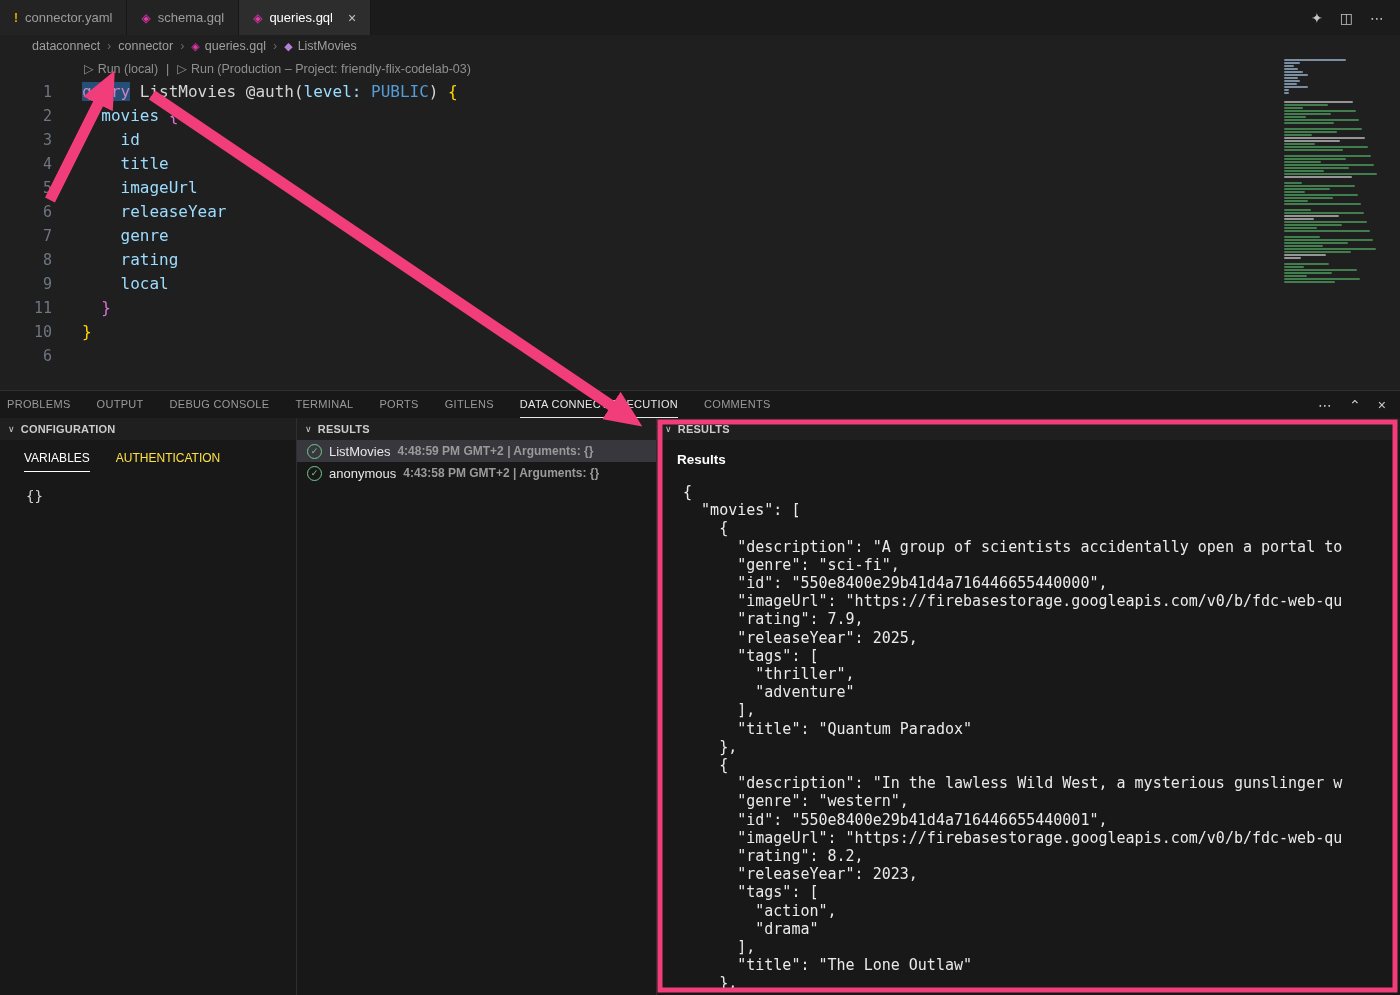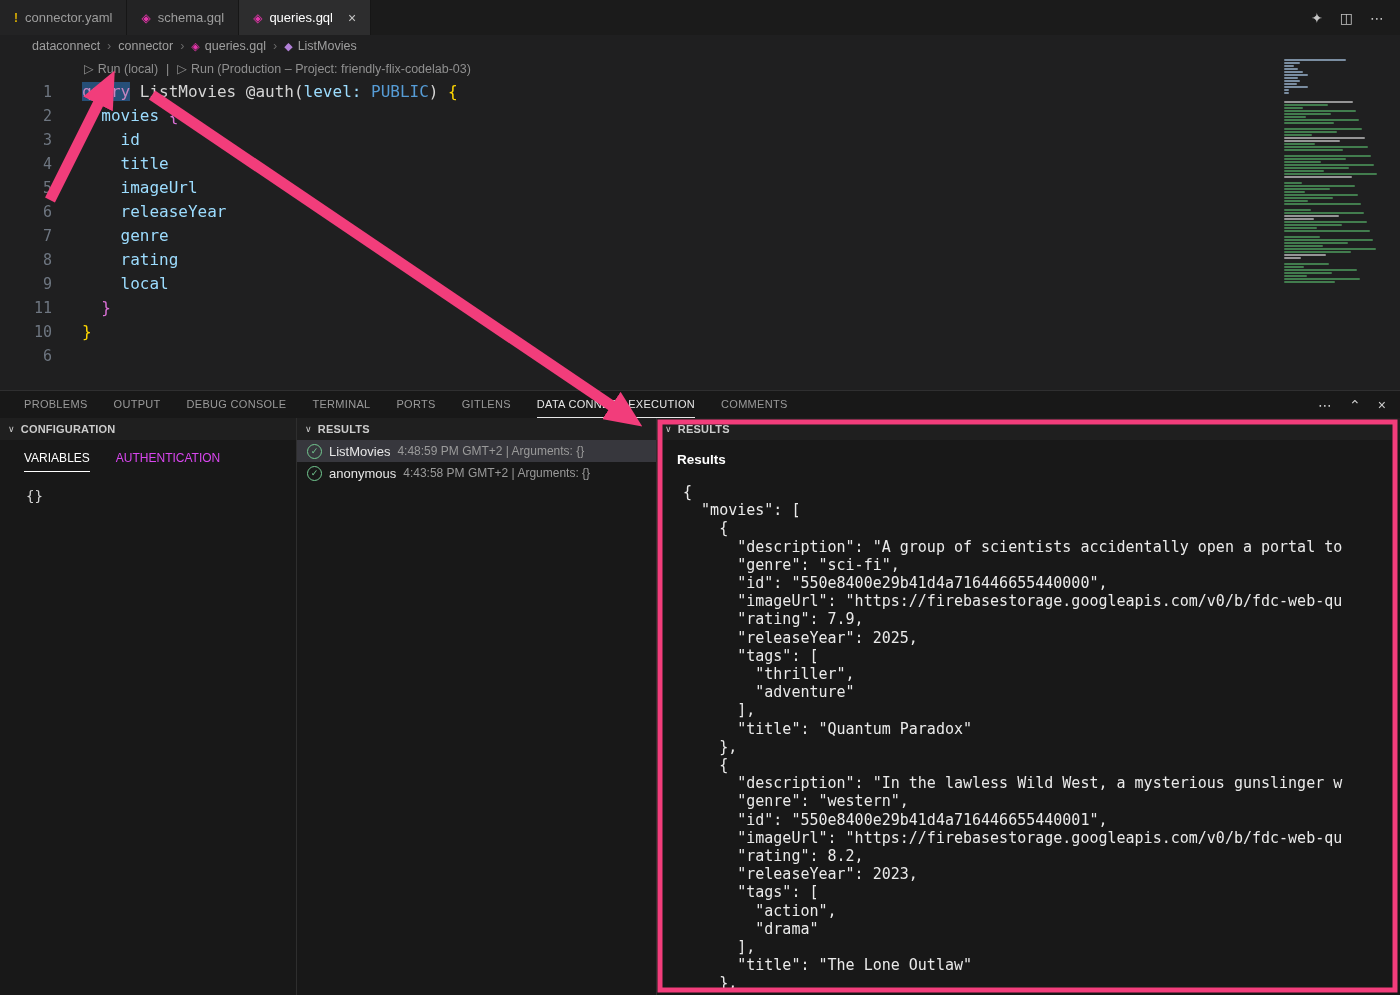--- a/index.html
+++ b/index.html
@@ -37,51 +37,51 @@
   .tk-attr{color:var(--field);margin-top:20px;}
   .tk-const{color:var(--constant);}
   .tk-b1{color:var(--bracket-outer);}
   .tk-b2{color:var(--bracket-inner);}
   .tk-sel{background:var(--selection);}
   .minimap{position:absolute;top:2px;right:3px;width:113px;}
   .mm-row{height:2px;margin-bottom:1px;border-radius:1px;opacity:.75;}
 
   
   .panel{height:605px;background:#181818;border-top:1px solid #2f2f30;display:flex;flex-direction:column;}
-  .panel-tabs{height:27px;flex:none;display:flex;align-items:stretch;padding-left:24px;position:relative;justify-content:space-between;}
+  .panel-tabs{height:27px;flex:none;display:flex;align-items:stretch;padding-left:7px;position:relative;justify-content:space-between;}
   .ptabs{display:flex;gap:26px;height:100%;}
   .ptab{display:flex;align-items:center;font-size:11px;letter-spacing:.3px;color:#9a9a9a;
         border-bottom:1px solid transparent;box-sizing:border-box;cursor:pointer;}
   .ptab.active{color:#e7e7e7;border-bottom-color:#e7e7e7;}
   .panel-actions{margin-left:auto;display:flex;align-items:center;gap:17px;padding-right:14px;color:#cfcfcf;font-size:14px;}
   .panel-body{flex:1;display:flex;min-height:0;}
   .pcol{position:relative;overflow:hidden;background:#181818;}
   .col-config{width:296px;flex:none;border-right:1px solid #2e2e2e;}
   .col-history{width:359px;flex:none;border-right:1px solid #2e2e2e;}
   .col-results{flex:1;}
   .sec-header{height:22px;display:flex;align-items:center;gap:6px;padding-left:8px;
               font-size:11px;font-weight:700;color:#cccccc;background:#1f1f1f;letter-spacing:.2px;}
   .sec-chevron{font-size:9px;color:#cccccc;font-weight:400;}
 
   
   .cfg-tabs{display:flex;gap:26px;padding-left:24px;margin-top:4px;height:28px;align-items:stretch;font-size:12px;}
-  .cfg-tab{display:flex;align-items:center;color:#d946ef;border-bottom:1px solid transparent;box-sizing:border-box;cursor:pointer;}
+  .cfg-tab{display:flex;align-items:center;color:#fde047;border-bottom:1px solid transparent;box-sizing:border-box;cursor:pointer;}
   .cfg-tab.active{color:#ffffff;border-bottom-color:#ffffff;}
   .cfg-vars{margin:16px 0 0 26px;font-family:"DejaVu Sans Mono",monospace;font-size:14px;color:#d4d4d4;}
   .rerun-btn{position:absolute;left:24px;right:24px;bottom:3px;height:26px;background:var(--button-blue);
              color:#ffffff;font-size:12.5px;display:flex;align-items:center;justify-content:center;
              border:none;border-radius:2px;font-family:inherit;cursor:pointer;}
 
   
   .hist-item{height:22px;display:flex;align-items:center;gap:7px;padding-left:10px;}
   .hist-item.selected{background:#37373d;}
   .pass-icon{width:13px;height:13px;flex:none;border:1px solid var(--check-green);border-radius:50%;
              color:var(--check-green);font-size:9px;line-height:12px;text-align:center;}
   .hist-name{color:#e6e6e6;font-size:13px;}
-  .hist-meta{color:#9a9a9a;font-size:12px;}
+  .hist-meta{color:#9a9a9a;font-size:12px;font-weight:bold;}
 
   
   .results-label{margin:12px 0 0 20px;font-size:13.5px;font-weight:700;color:#ffffff;}
   .results-json{margin:16px 0 0 0;padding-left:17px;font-family:"DejaVu Sans Mono",monospace;
                 font-size:15px;line-height:18.2px;color:#eaeaea;white-space:pre;overflow:hidden;}
 
   
   .overlay{position:absolute;left:0;top:0;width:1400px;height:995px;pointer-events:none;z-index:40;}
   .pink-stroke{stroke:var(--accent-pink);}
   .pink-fill{fill:var(--accent-pink);}

